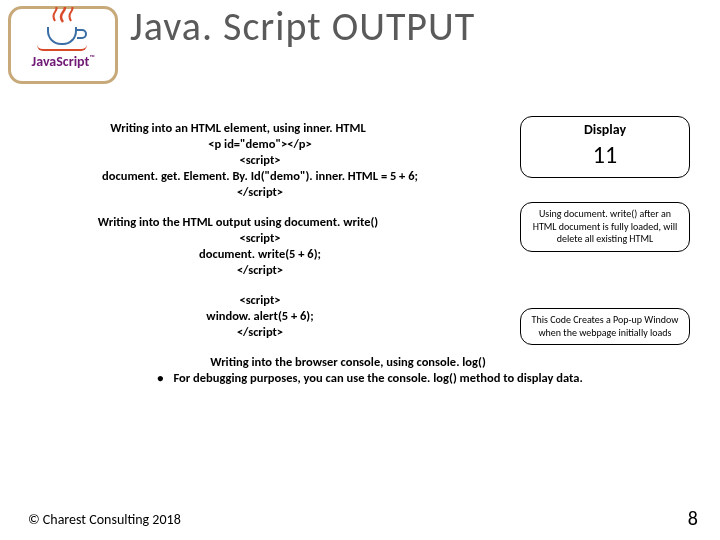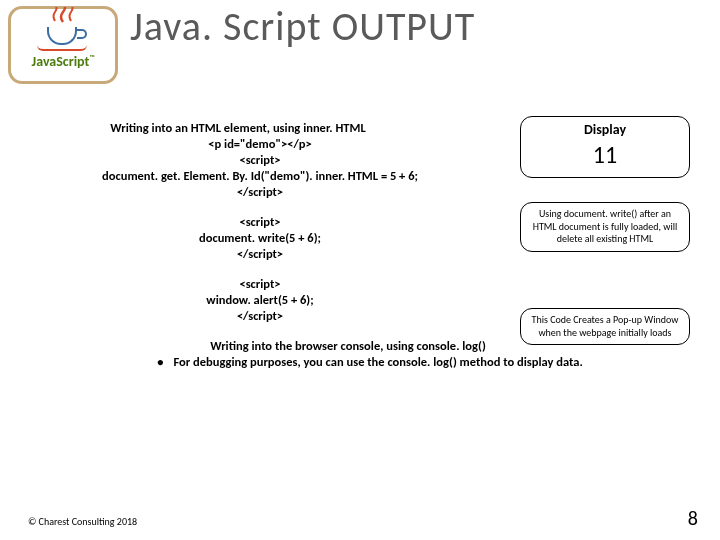--- a/index.html
+++ b/index.html
@@ -37,21 +37,21 @@
     position:absolute; right:-6px; top:8px;
   }
   .saucer {
     width:50px; height:6px;
     border-bottom:2px solid #d94a2a;
     border-radius:0 0 50px 50px;
     position:absolute; bottom:-4px; left:-8px;
   }
   .logo-text {
     font-size:14px; font-weight:bold;
-    color:#4d7c0f; margin-top:6px;
+    color:#701a75; margin-top:6px;
   }
   .logo-text .tm { font-size:7px; vertical-align:super; }
   .title {
     position:absolute;
     top:2px; left:130px;
     font-size:40px;
     color:#5a5a5a;
     letter-spacing:1px;
   }
   .content {
@@ -76,21 +76,21 @@
   }
   .callout-1 { top:116px; right:30px; width:170px; padding:4px 6px 8px 6px; }
   .callout-1 .disp { font-size:14px; display:block; margin-bottom:2px;}
   .callout-1 .num { font-size:24px; font-weight:normal; }
   .callout.small { font-size:10px; line-height:1.25; padding:5px 8px; font-weight:normal; }
   .callout-2 { top:202px; right:30px; width:170px; }
   .callout-3 { top:308px; right:30px; width:170px; }
   .footer {
     position:absolute;
     bottom:12px; left:28px;
-    font-size:10px; color:#000;
+    font-size:14px; color:#000;
   }
   .pagenum {
     position:absolute;
     bottom:10px; right:22px;
     font-size:20px; color:#000;
   }
 </style>
 </head>
 <body>
 
@@ -116,20 +116,21 @@
 
   <div class="block">
     <div class="heading">Writing into an HTML element, using inner. HTML</div>
     <div class="nested">&lt;p id="demo"&gt;&lt;/p&gt;</div>
     <div class="nested">&lt;script&gt;</div>
     <div class="nested">document. get. Element. By. Id("demo"). inner. HTML = 5 + 6;</div>
     <div class="nested">&lt;/script&gt;</div>
   </div>
 
   <div class="block">
+    <div class="heading">Writing into the HTML output using document. write()</div>
     <div class="nested">&lt;script&gt;</div>
     <div class="nested">document. write(5 + 6);</div>
     <div class="nested">&lt;/script&gt;</div>
   </div>
 
   <div class="block">
     <div class="nested">&lt;script&gt;</div>
     <div class="nested">window. alert(5 + 6);</div>
     <div class="nested">&lt;/script&gt;</div>
   </div>

